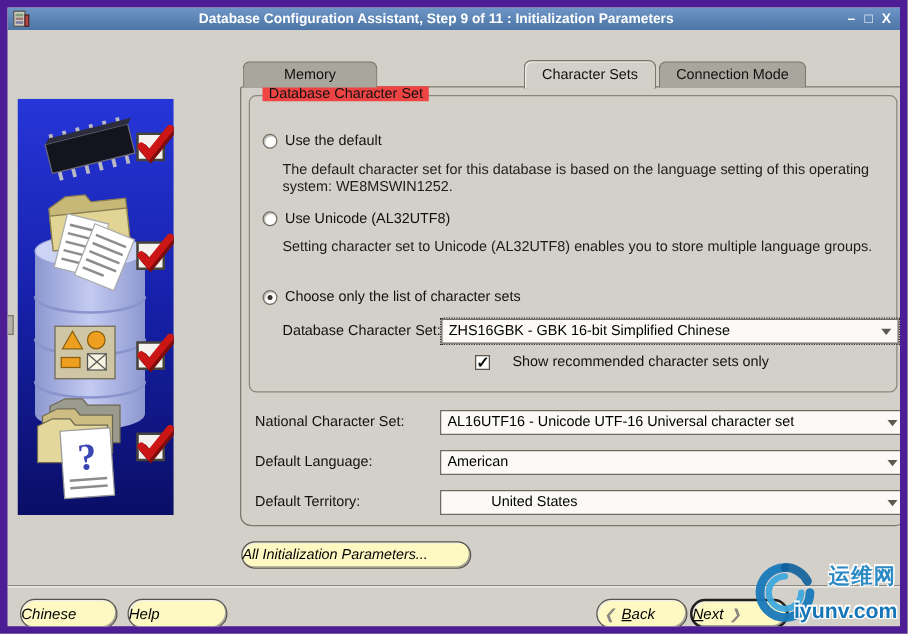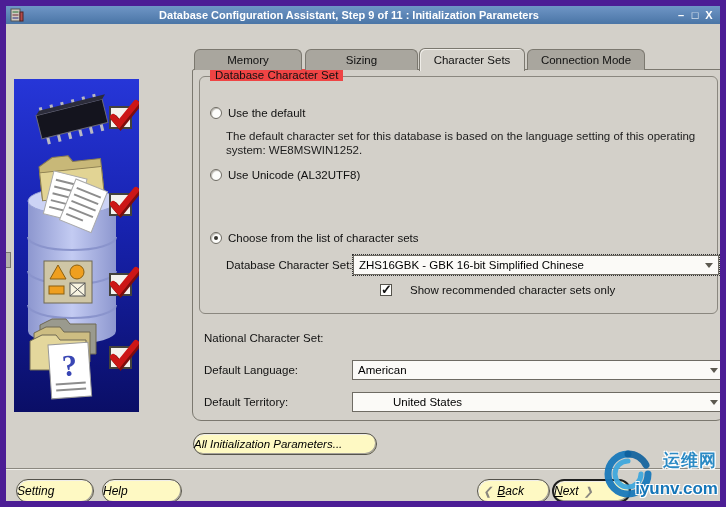--- a/index.html
+++ b/index.html
@@ -234,45 +234,45 @@
       <path d="M3 10 L9 17 L26 -4" fill="none" stroke="#cc1616" stroke-width="6" stroke-linecap="round"></path>
     </g>
     <g transform="translate(96,268)">
       <rect width="21" height="21" fill="#f4f2ee" stroke="#44423c" stroke-width="2"></rect>
       <path d="M4.5 11.5 L10.5 18.5 L27.5 -2.5" fill="none" stroke="#7d0d0d" stroke-width="7" stroke-linecap="round"></path>
       <path d="M3 10 L9 17 L26 -4" fill="none" stroke="#cc1616" stroke-width="6" stroke-linecap="round"></path>
     </g>
   </svg>
 
   <div class="tab" id="tab-memory">Memory</div>
-  <div class="tab" id="tab-sizing">Sizing</div>
   <div class="tab active" id="tab-charsets">Character Sets</div>
   <div class="tab" id="tab-connection">Connection Mode</div>
 
   <div class="panel">
 
     <div class="groupbox">
       <span class="gtitle">Database Character Set</span>
 
       <div class="radio-row" style="top:30px;">
         <span class="radio"></span>
         <span class="rlabel">Use the default</span>
       </div>
       <div class="desc" style="top:52px;">The default character set for this database is based on the language setting of this operating system: WE8MSWIN1252.</div>
 
       <div class="radio-row" style="top:92px;">
         <span class="radio"></span>
         <span class="rlabel">Use Unicode (AL32UTF8)</span>
       </div>
+      <div class="desc" style="top:114px;">Setting character set to Unicode (AL32UTF8) enables you to store multiple language groups.</div>
 
       <div class="radio-row" style="top:155px;">
         <span class="radio on">
             <span class="dot"></span>
           </span>
-        <span class="rlabel">Choose from the list of character sets</span>
+        <span class="rlabel">Choose only the list of character sets</span>
       </div>
 
       <div class="field-row" style="left:26px; top:178px;">
         <span class="fieldlabel">Database Character Set:</span>
       </div>
       <div class="combo focused" style="left:153px; top:178px; width:366px;">
         <span class="cval">ZHS16GBK - GBK 16-bit Simplified Chinese</span>
         <span class="arrow"></span>
       </div>
 
@@ -280,20 +280,24 @@
         <span class="cbox on">
           <span class="check-glyph">✓</span>
         </span>
         <span class="cblabel">Show recommended character sets only</span>
       </div>
     </div>
 
     <div class="field-row" style="top:258px;">
       <span class="fieldlabel">National Character Set:</span>
     </div>
+    <div class="combo" style="left:159px; top:258px; width:372px;">
+      <span class="cval">AL16UTF16 - Unicode UTF-16 Universal character set</span>
+      <span class="arrow"></span>
+    </div>
 
     <div class="field-row" style="top:290px;">
       <span class="fieldlabel">Default Language:</span>
     </div>
     <div class="combo" style="left:159px; top:290px; width:372px;">
       <span class="cval">American</span>
       <span class="arrow"></span>
     </div>
 
     <div class="field-row" style="top:322px;">
@@ -305,21 +309,21 @@
     </div>
   </div>
 
   <div class="obtn" id="btn-allinit">
     <span>All Initialization Parameters...</span>
   </div>
 
   <div class="separator"></div>
 
   <div class="obtn" id="btn-cancel">
-    <span>Setting</span>
+    <span>Chinese</span>
   </div>
   <div class="obtn" id="btn-help">
     <span>Help</span>
   </div>
   <div class="obtn" id="btn-back">
     <span class="chev">❮</span>
     <span><span class="mn">B</span><span>ack</span></span>
   </div>
   <div class="obtn" id="btn-next">
     <span><span class="mn">N</span><span>ext</span></span>

